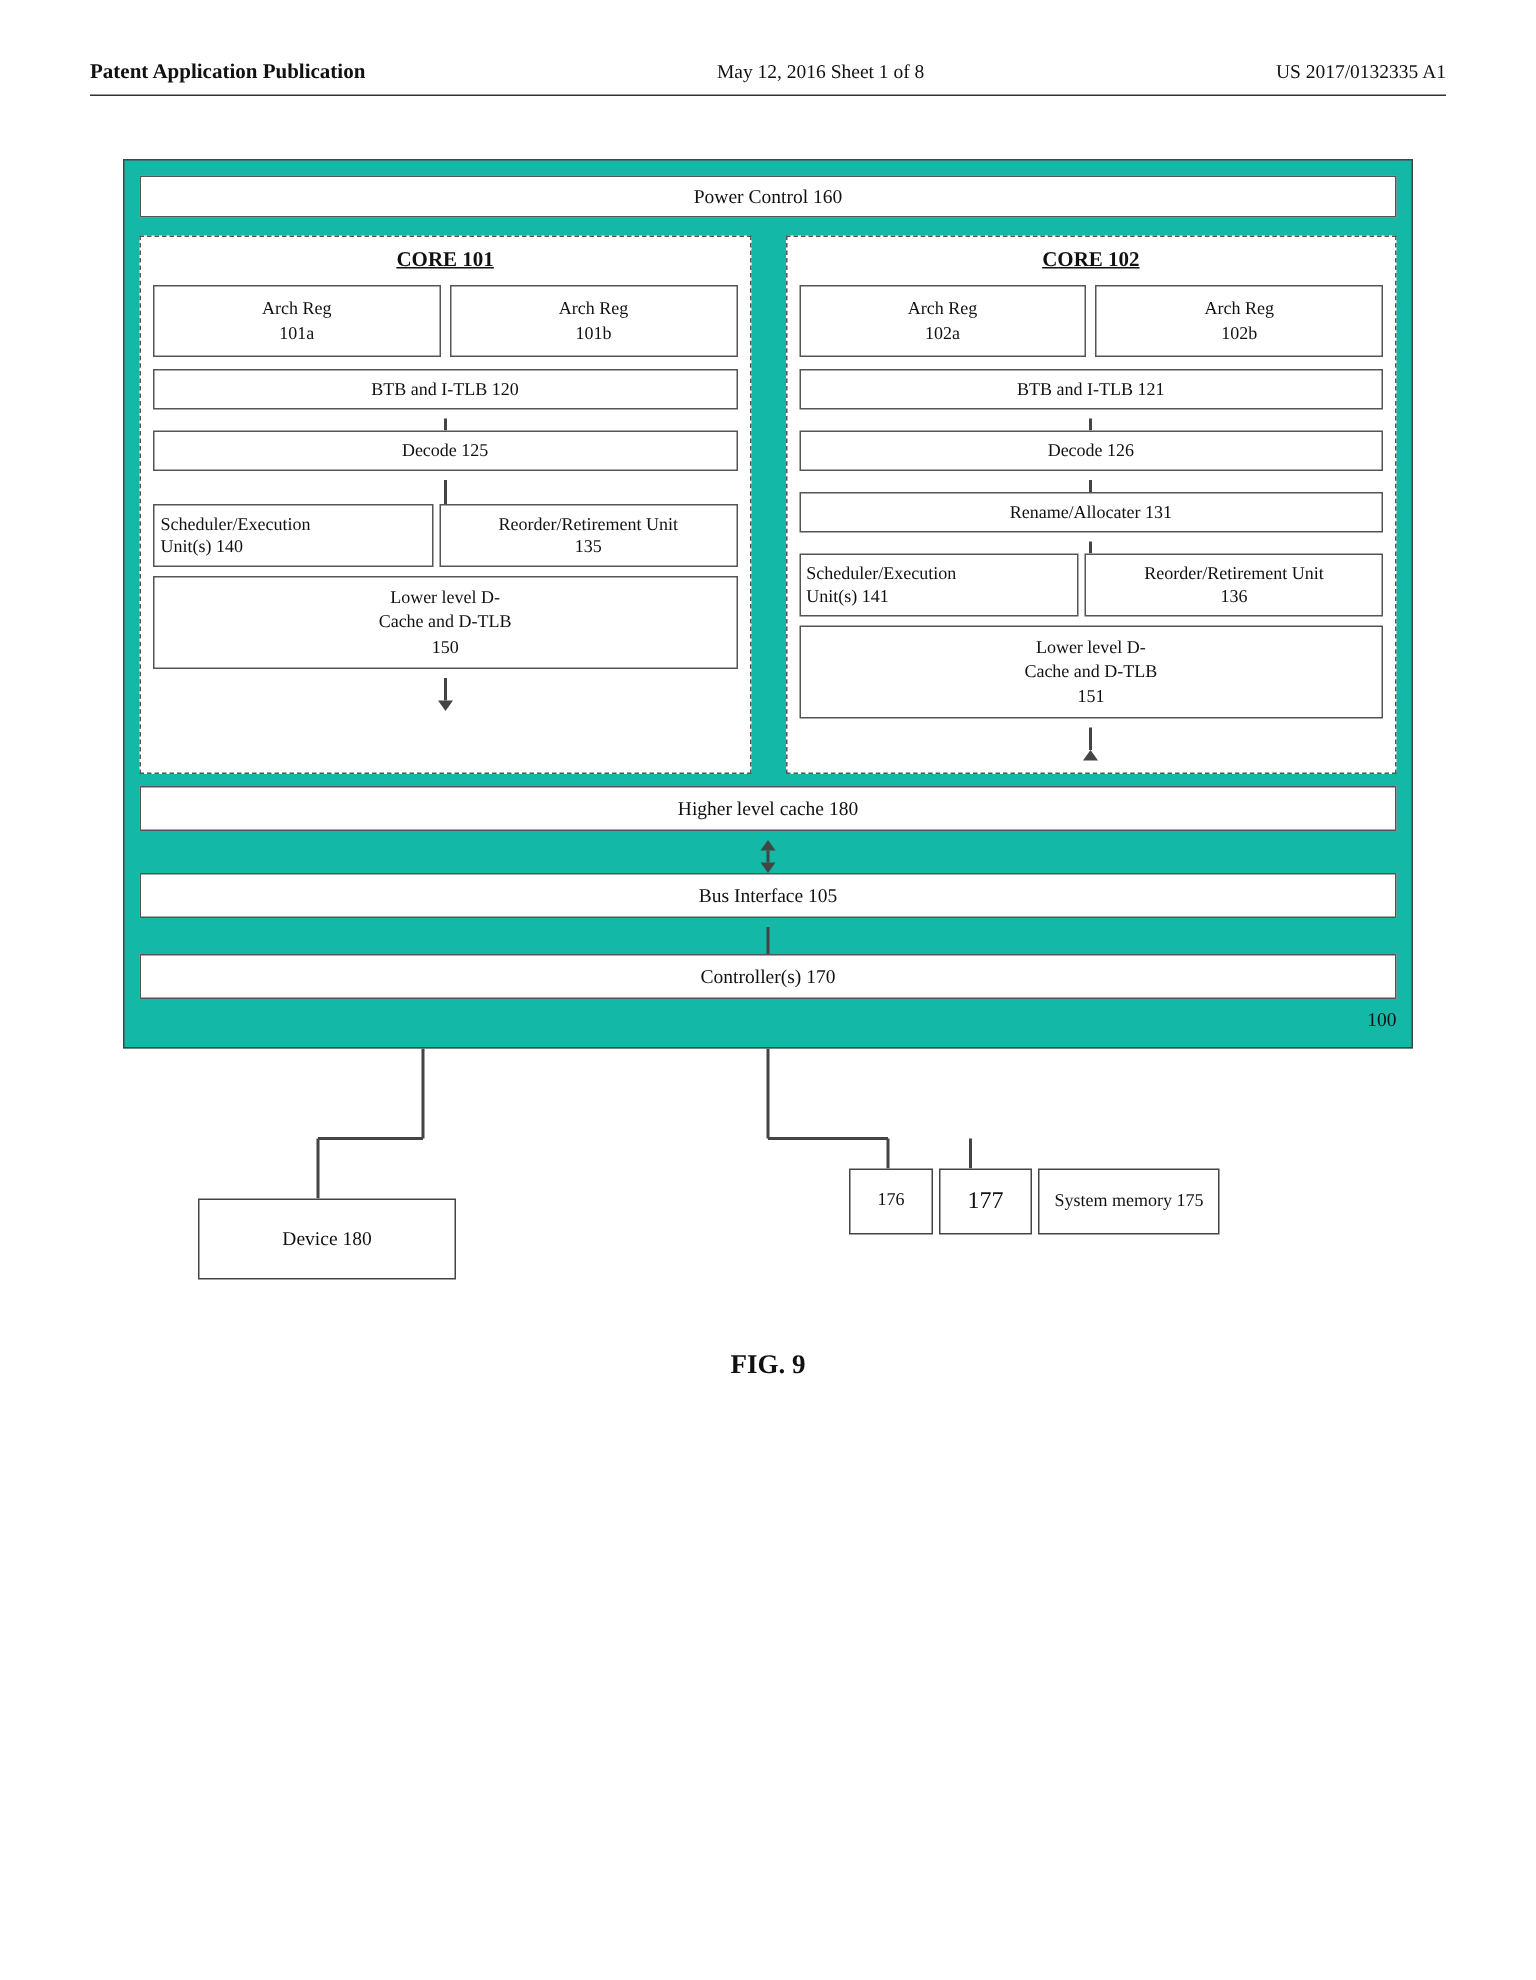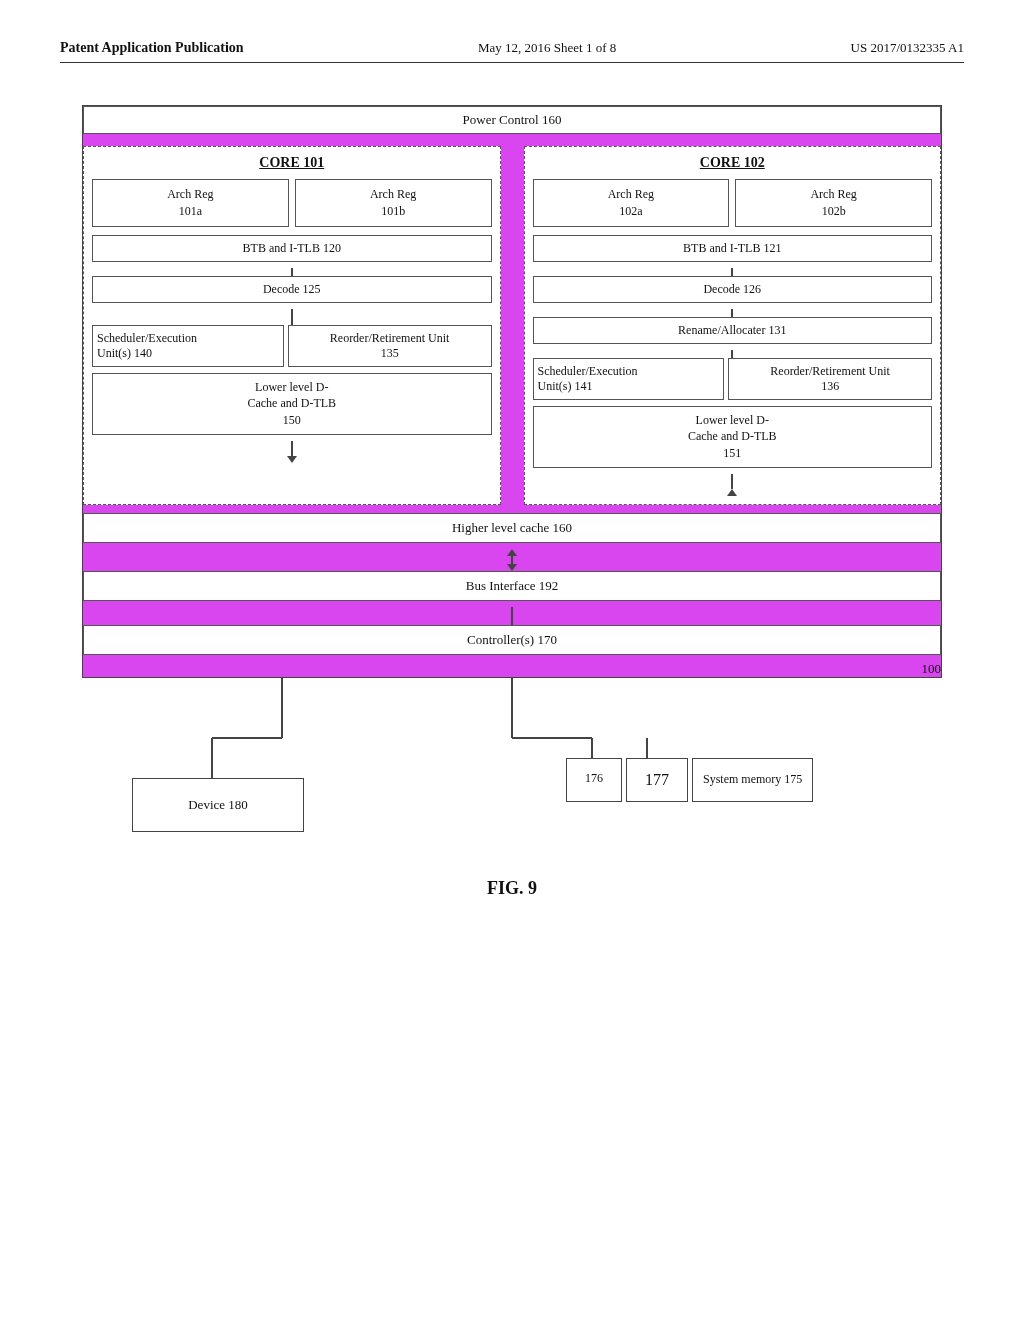--- a/index.html
+++ b/index.html
@@ -45,21 +45,22 @@
     .diagram-area {
       position: relative;
       width: 860px;
       margin: 0 auto;
     }
 
     
     .outer-box {
       border: 1.5px solid #444;
       position: relative;
-      background: #d946ef;
+      padding: 10px;
+      background: #14b8a6;
       margin-top: 42px;
     }
 
     
     .power-control-bar {
       border: 1px solid #555;
       text-align: center;
       padding: 5px 10px;
       margin-bottom: 12px;
       background: #fff;
@@ -270,29 +271,29 @@
             </div>
 
             <div style="display:flex; flex-direction:column; align-items:center; height:22px;">
               <div class="line-segment" style="height:15px;"></div>
               <div class="arrow-tip-up"></div>
             </div>
           </div>
 
         </div>
 
-        <div class="shared-box">Higher level cache 160</div>
+        <div class="shared-box">Higher level cache 180</div>
 
         <div style="display:flex; flex-direction:column; align-items:center; height:22px;">
           <div class="arrow-tip-up" style="margin-bottom:0;"></div>
           <div class="line-segment" style="height:8px;"></div>
           <div class="arrow-tip-down"></div>
         </div>
 
-        <div class="shared-box">Bus Interface 192</div>
+        <div class="shared-box">Bus Interface 105</div>
 
         <div style="display:flex; flex-direction:column; align-items:center; height:18px;">
           <div class="line-segment" style="height:18px;"></div>
         </div>
 
         <div class="shared-box">Controller(s) 170</div>
 
         <div style="text-align:right; font-size:13px; margin-top:2px;">100</div>
 
       </div>

